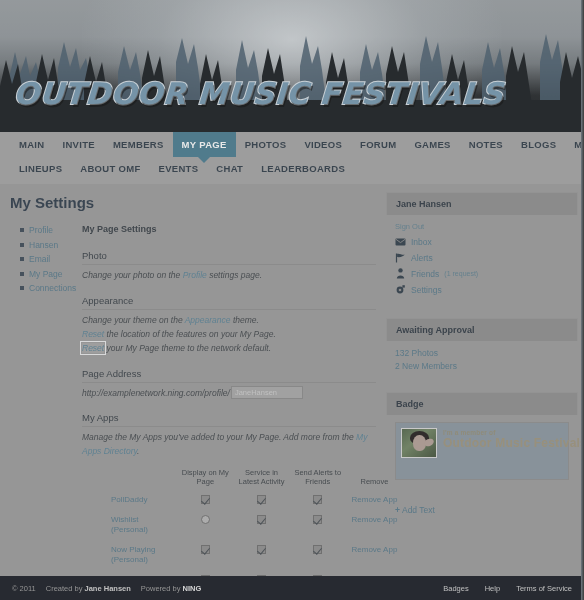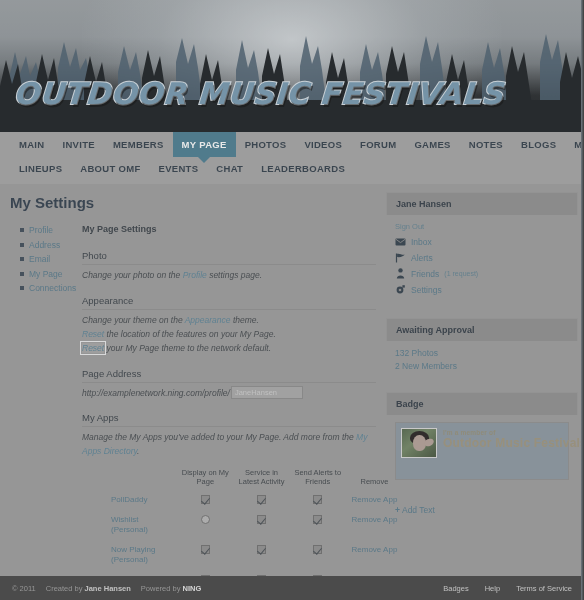--- a/index.html
+++ b/index.html
@@ -175,21 +175,21 @@
   .badge-txt { padding-top: 1px; }
   .badge-txt .sm { font-size: 6.5px; color: #9a8e5e; font-weight: bold; letter-spacing: .2px; }
   .badge-txt .lg { font-size: 12px; color: #a9935d; font-weight: bold; letter-spacing: .2px; white-space: nowrap; }
   .getbadge { text-align: right; font-size: 8.5px; color: #2d7fa8; margin-top: 7px; cursor: pointer; }
   .addtext { font-size: 8.5px; color: #2d7fa8; cursor: pointer; }
   .addtext .plus { color: #2d7fa8; font-weight: bold; margin-right: 2px; }
 
   
   .footer {
     position: absolute; left: 0; bottom: 0; width: 584px; height: 24px;
-    background: #404040; display: flex; align-items: center;
+    background: #0f172a; display: flex; align-items: center;
     padding: 0 12px; font-size: 7.5px; color: #9a9a9a;
   }
   .footer .left { display: flex; align-items: center; gap: 10px; }
   .footer .left b { color: #d0d0d0; }
   .footer .right { margin-left: auto; display: flex; gap: 16px; color: #cfcfcf; }
   .footer .right span { cursor: pointer; }
   .ning { color: #e6e6e6; font-weight: bold; }
 
   .edge-right { position: absolute; right: 0; top: 0; width: 3px; height: 600px; background: linear-gradient(to right, #5f7d93, #2b2b2b); }
 </style>
@@ -257,21 +257,21 @@
   <div class="content">
 
     <div class="col-main">
       <h1 class="page-title">My Settings</h1>
 
       <div class="main-flex">
 
         <div class="submenu">
           <ul>
             <li>Profile</li>
-            <li>Address</li>
+            <li>Hansen</li>
             <li>Email</li>
             <li>My Page</li>
             <li>Connections</li>
           </ul>
         </div>
 
         <div class="settings-body">
           <h2>My Page Settings</h2>
 
           <div class="sect">

